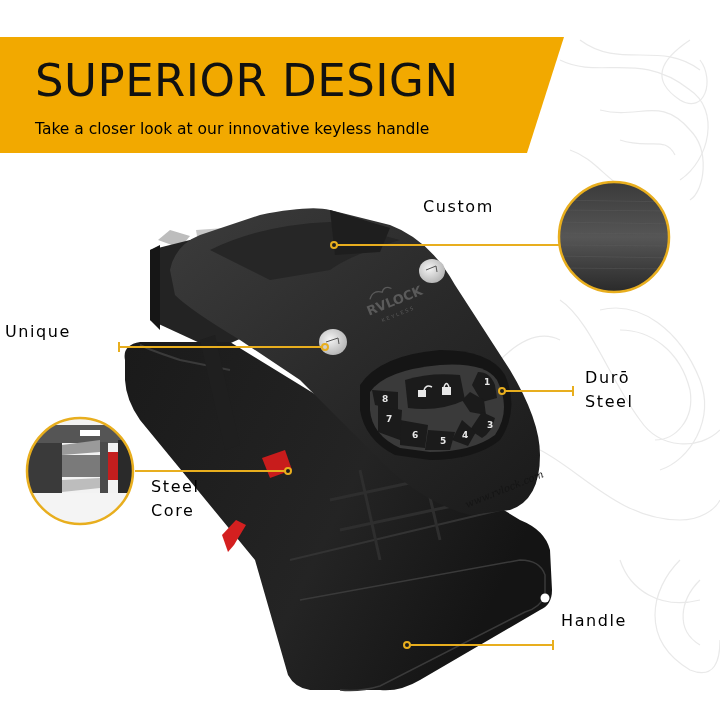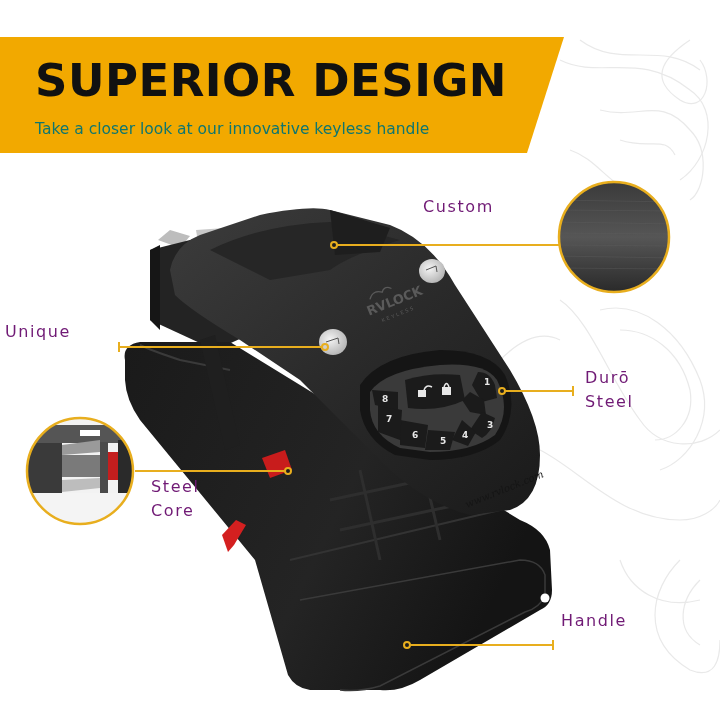--- a/index.html
+++ b/index.html
@@ -1,23 +1,23 @@
 <!DOCTYPE html>
 <html><head>
 <meta charset="utf-8">
 <style>
   html, body { margin:0; padding:0; }
   body { width:720px; height:720px; position:relative; overflow:hidden; background:#ffffff; font-family:"DejaVu Sans", sans-serif; }
   .topo { position:absolute; inset:0; pointer-events:none; }
   .banner { position:absolute; left:0; top:37px; width:564px; height:116px; }
   .banner svg { position:absolute; left:0; top:0; }
-  .title { position:absolute; left:35px; top:58px; font-family:"DejaVu Sans", sans-serif; font-weight:bold; font-size:45px; letter-spacing:0.5px; color:#111111; line-height:1; white-space:nowrap; }
-  .subtitle { position:absolute; left:35px; top:120px; font-family:"DejaVu Sans", sans-serif; font-size:15.5px; color:#0f766e; white-space:nowrap; }
+  .title { position:absolute; left:35px; top:58px; font-family:"DejaVu Sans", sans-serif; font-weight:normal; font-size:45px; letter-spacing:0.5px; color:#111111; line-height:1; white-space:nowrap; }
+  .subtitle { position:absolute; left:35px; top:120px; font-family:"DejaVu Sans", sans-serif; font-size:15.5px; color:#000000; white-space:nowrap; }
   .product { position:absolute; left:0; top:0; }
-  .label { position:absolute; font-family:"DejaVu Sans", sans-serif; font-size:16px; letter-spacing:1.6px; color:#701a75; line-height:24px; white-space:nowrap; }
+  .label { position:absolute; font-family:"DejaVu Sans", sans-serif; font-size:16px; letter-spacing:1.6px; color:#000000; line-height:24px; white-space:nowrap; }
   .label.right { text-align:left; }
   .callouts { position:absolute; left:0; top:0; pointer-events:none; }
 </style>
 </head>
 <body>
 
 <svg class="topo" width="720" height="720">
   <g fill="none" stroke="#e9e9e9" stroke-width="1.2">
     <path d="M560 60 C600 80 640 50 690 90 C720 110 710 160 680 180"></path>
     <path d="M580 40 C620 70 660 40 700 70"></path>

